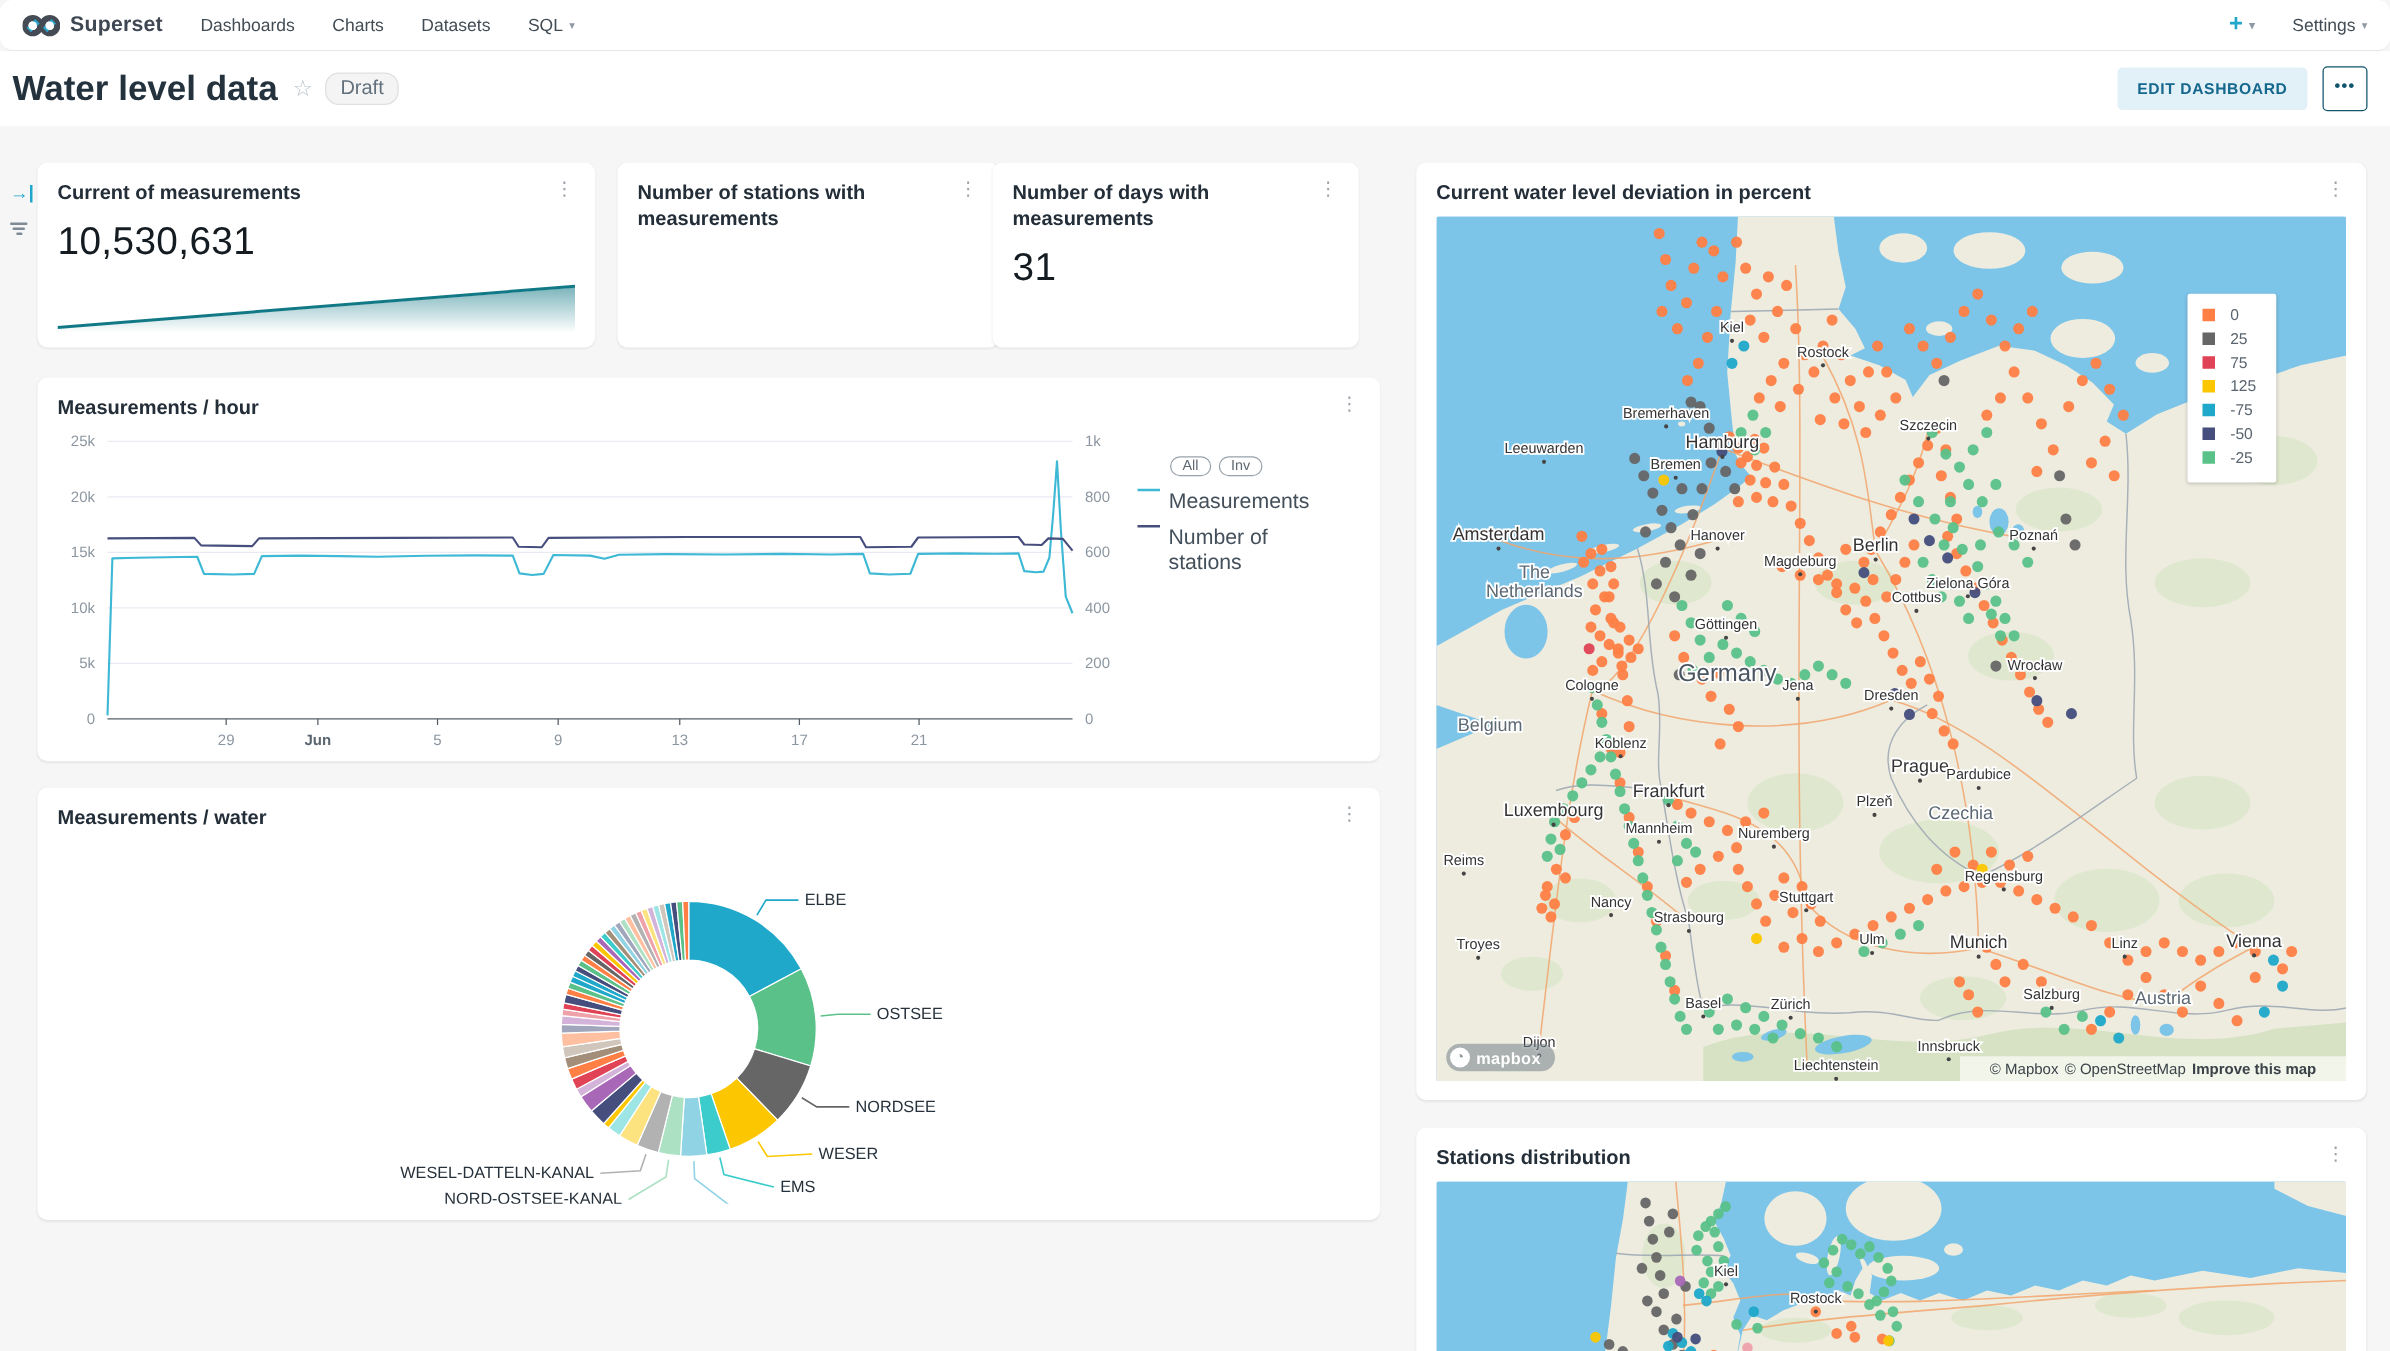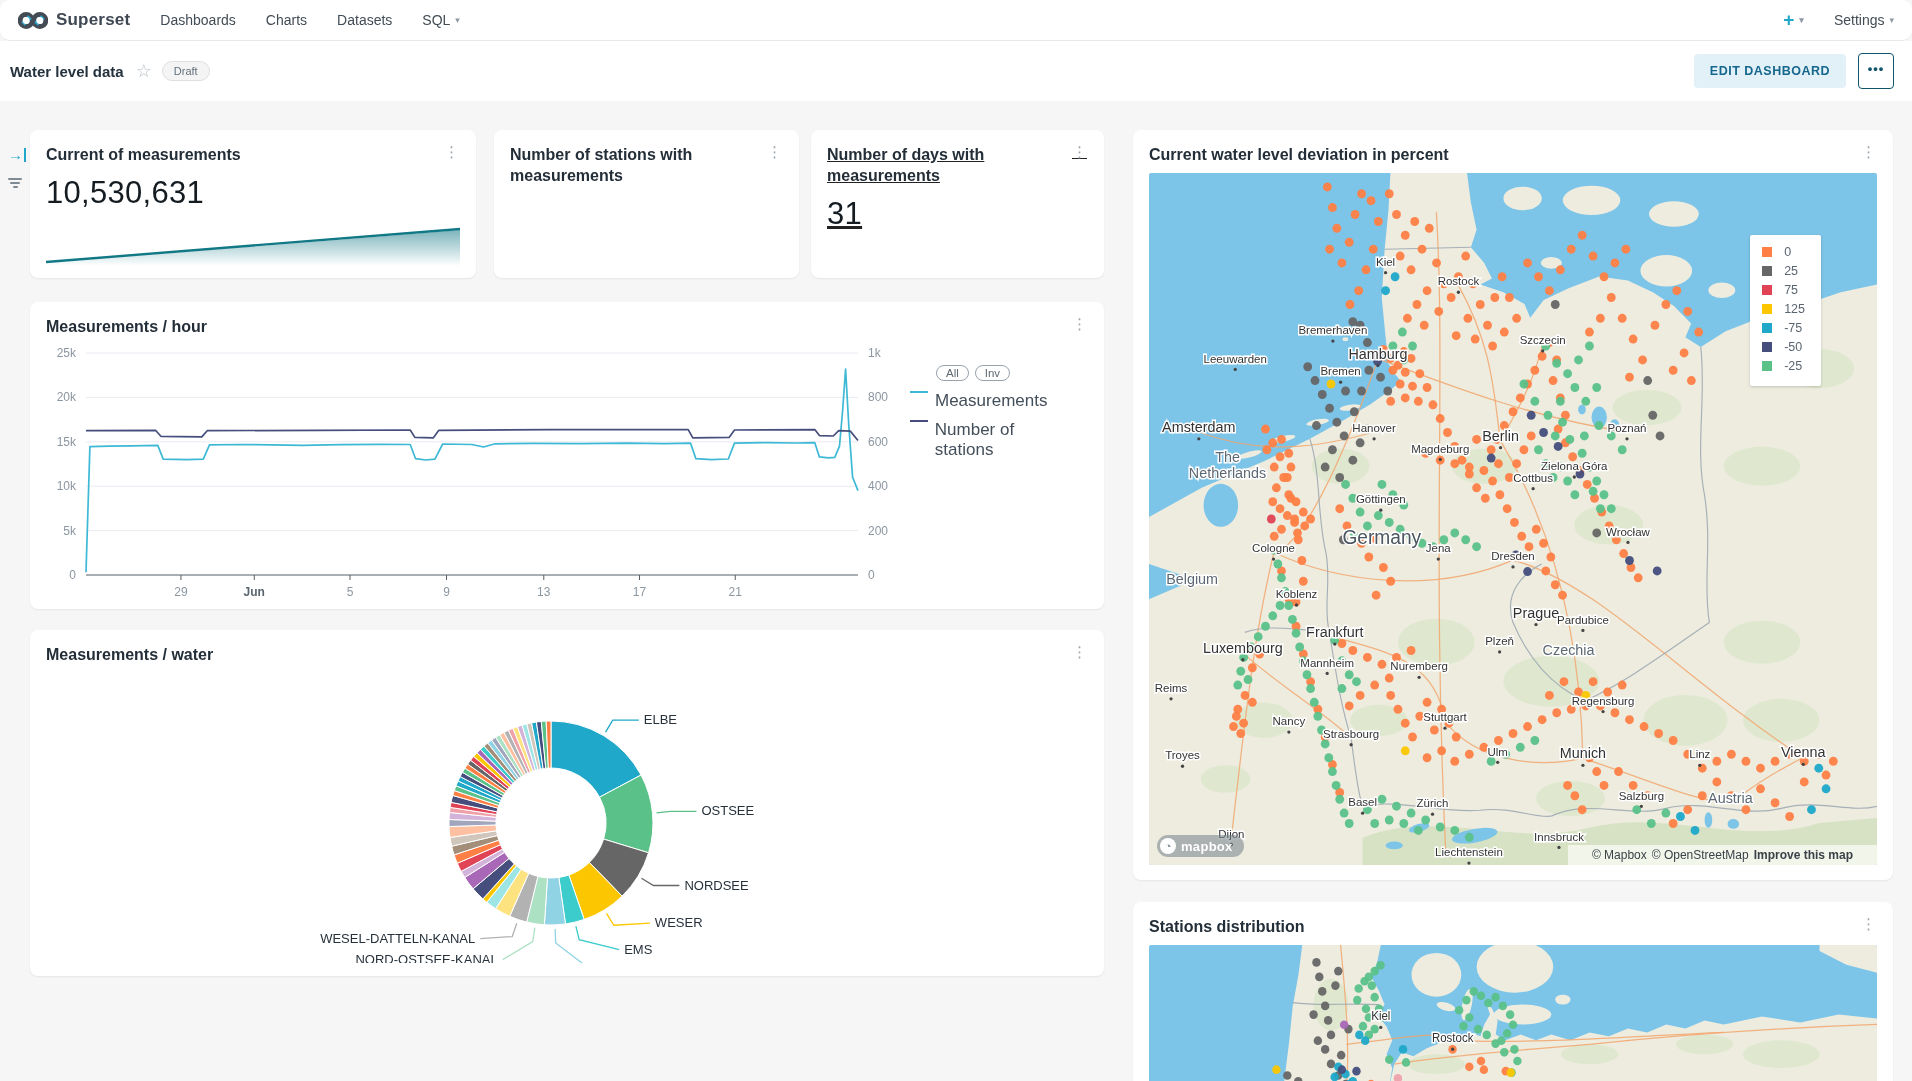--- a/index.html
+++ b/index.html
@@ -11,23 +11,23 @@
   .logo{display:flex;align-items:center;gap:8px;margin-right:30px;cursor:pointer;}
   .logo-text{font-size:17px;font-weight:bold;color:#3E4752;letter-spacing:.2px;}
   .nav-item{font-size:14px;color:#424C55;margin-right:30px;cursor:pointer;display:flex;align-items:center;gap:5px;}
   .caret{font-size:9px;color:#8E99A4;}
   .nav-right{margin-left:auto;display:flex;align-items:center;gap:30px;}
   .plus-btn{color:#20A7C9;font-size:19px;font-weight:bold;display:flex;align-items:center;gap:5px;cursor:pointer;}
   .settings{font-size:14px;color:#424C55;display:flex;align-items:center;gap:5px;cursor:pointer;}
   
   .dash-header{position:absolute;top:41px;left:0;width:100%;height:60px;background:#fff;
        display:flex;align-items:center;padding:0 18px 0 10px;box-sizing:border-box;z-index:25;}
-  .dash-title{font-size:15px;font-weight:bold;color:#24323E;}
+  .dash-title{font-size:28px;font-weight:bold;color:#24323E;}
   .fav-star{font-size:18px;color:#B8C1C8;margin-left:12px;cursor:pointer;}
-  .draft-pill{margin-left:10px;font-size:11px;color:#62707B;background:#F4F4F4;border:1px solid #E0E0E0;
+  .draft-pill{margin-left:10px;font-size:16px;color:#62707B;background:#F4F4F4;border:1px solid #E0E0E0;
        border-radius:11px;padding:3px 11px;}
   .header-right{margin-left:auto;display:flex;align-items:center;gap:12px;}
   .edit-btn{background:#E2F1F8;color:#15678D;font-weight:bold;font-size:12.5px;letter-spacing:.5px;
        border:none;border-radius:4px;padding:10px 16px;cursor:pointer;font-family:inherit;}
   .more-btn{width:34px;height:34px;border:1px solid #10556C;border-radius:4px;background:#fff;color:#10556C;
        font-size:13px;font-weight:bold;cursor:pointer;line-height:30px;text-align:center;letter-spacing:1px;}
   
   .rail-expand{position:absolute;left:8px;top:148px;color:#20A7C9;font-size:15px;font-weight:bold;cursor:pointer;
        border-right:2px solid #20A7C9;padding-right:1px;line-height:14px;}
   .rail-filter{position:absolute;left:7px;top:176px;cursor:pointer;width:16px;}
@@ -129,21 +129,21 @@
         <polygon points="0,43 414,10 414,46 0,46" fill="url(#sg)"></polygon>
         <line x1="0" y1="42" x2="414" y2="9" stroke="#117885" stroke-width="2.4"></line>
       </svg></div>
 </div>
 <div class="card" style="left:494px;top:130px;width:305px;height:148px;">
   <div class="card-head">
     <div class="card-title" style="max-width:220px">Number of stations with measurements</div>
     <div class="kebab">⋮</div>
   </div>
 </div>
-<div class="card" style="left:811px;top:130px;width:293px;height:148px;text-decoration:underline;">
+<div class="card" style="left:794px;top:130px;width:293px;height:148px;">
   <div class="card-head">
     <div class="card-title" style="max-width:210px">Number of days with measurements</div>
     <div class="kebab">⋮</div>
   </div>
   <div class="big-num">31</div>
 </div>
 
 <div class="card" style="left:30px;top:302px;width:1074px;height:307px;">
   <div class="card-head">
     <div class="card-title">Measurements / hour</div>

